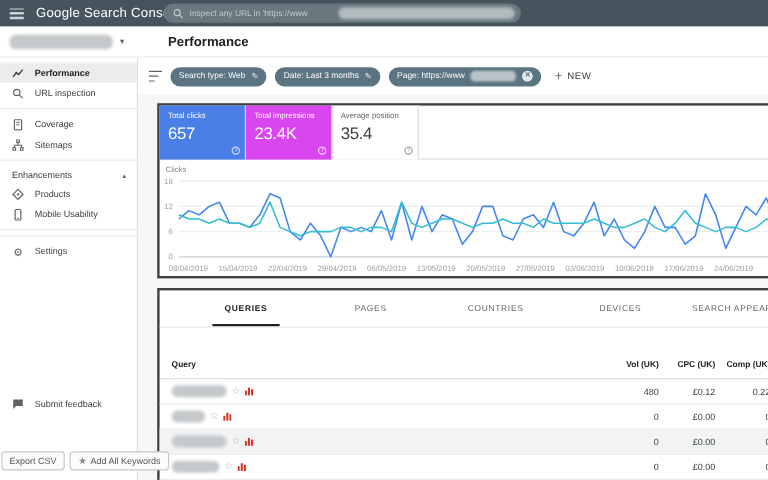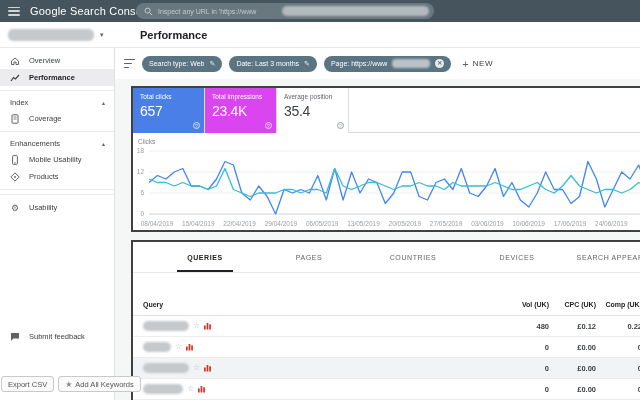--- a/index.html
+++ b/index.html
@@ -65,21 +65,21 @@
   .panel-table { top:192px; height:162px; }
   .tabs { display:flex; height:31px; border-bottom:1px solid #e8eaed; padding-left:20px; }
   .tab { width:104px; display:flex; align-items:center; justify-content:center; font-size:7px; letter-spacing:0.6px; color:#5f6368; cursor:pointer; position:relative; white-space:nowrap; overflow:hidden; }
   .tab.active { color:#202124; font-weight:bold; }
   .tab.active::after { content:""; position:absolute; bottom:0; left:24px; right:24px; height:2px; background:#202124; }
 
   .tgrid { display:grid; grid-template-columns:1fr 60px 47px 46px 29px; align-items:center; }
   .thead { height:22px; margin-top:21px; border-bottom:1px solid #e0e0e0; font-size:7px; font-weight:bold; color:#202124; }
   .tcell { padding:0 2px; }
   .tcell.qh { padding-left:10px; }
-  .tcell.num { text-align:right;font-weight:bold; }
+  .tcell.num { text-align:right; }
   .sort-cell { text-align:left; padding-left:14px; color:#5f6368; font-size:8px; }
   .trow { height:21px; border-bottom:1px solid #ededee; font-size:7.5px; color:#3c4043; cursor:pointer; }
   .trow.hl { background:#f1f3f4; }
   .qcell { display:flex; align-items:center; gap:4px; padding-left:10px; }
   .star { color:#b3b7ba; font-size:8px; line-height:8px; cursor:pointer; }
   .qpill { height:10px; }
 
   
   .kwe-bar { position:absolute; left:1px; top:376px; display:flex; gap:4px; z-index:40; }
   .kwe-btn { height:16px; background:#fbfbfb; border:1px solid #c9c9c9; border-radius:3px; font-size:7.5px; color:#555; display:flex; align-items:center; padding:0 6px; gap:3px; cursor:pointer; white-space:nowrap; }
@@ -109,83 +109,91 @@
 
   <div class="propbar">
     <div class="prop-select">
       <span class="blur-pill" style="width:86px;height:12px;"></span>
       <span class="prop-caret">▾</span>
     </div>
     <h1 class="page-title">Performance</h1>
   </div>
 
   <aside class="sidebar">
-    <div class="nav-item">
-      <span class="glyph">
-        <svg width="10" height="10" viewBox="0 0 10 10">
-            <path d="M1.5 5 L5 2 L8.5 5 V8.5 H6 V6 H4 V8.5 H1.5 Z" fill="none" stroke="#5f6368" stroke-width="1"></path>
-          </svg>
-      </span>
-      <span>Overview</span>
-    </div>
     <div class="nav-item active">
       <span class="glyph">
         <svg width="10" height="10" viewBox="0 0 10 10">
             <polyline points="1,8 3.5,4.5 5.5,6 9,2" fill="none" stroke="#3c4043" stroke-width="1.2"></polyline>
           </svg>
       </span>
       <span>Performance</span>
     </div>
+    <div class="nav-item">
+      <span class="glyph">
+        <svg width="10" height="10" viewBox="0 0 10 10">
+            <circle cx="4" cy="4" r="2.6" fill="none" stroke="#5f6368" stroke-width="1"></circle>
+            <line x1="6" y1="6" x2="8.8" y2="8.8" stroke="#5f6368" stroke-width="1"></line>
+          </svg>
+      </span>
+      <span>URL inspection</span>
+    </div>
 
     <div class="nav-sep"></div>
-    <div class="nav-head">
-      <span>Index</span>
-      <span class="sec-caret">▴</span>
-    </div>
     <div class="nav-item">
       <span class="glyph">
         <svg width="10" height="10" viewBox="0 0 10 10">
             <rect x="2" y="0.8" width="6" height="8.4" rx="0.6" fill="none" stroke="#5f6368" stroke-width="1"></rect>
             <line x1="3.5" y1="3" x2="6.5" y2="3" stroke="#5f6368" stroke-width="0.8"></line>
             <line x1="3.5" y1="5" x2="6.5" y2="5" stroke="#5f6368" stroke-width="0.8"></line>
           </svg>
       </span>
       <span>Coverage</span>
+    </div>
+    <div class="nav-item">
+      <span class="glyph">
+        <svg width="10" height="10" viewBox="0 0 10 10">
+            <rect x="3.9" y="0.6" width="2.2" height="2.2" fill="none" stroke="#5f6368" stroke-width="0.9"></rect>
+            <rect x="0.8" y="7" width="2.2" height="2.2" fill="none" stroke="#5f6368" stroke-width="0.9"></rect>
+            <rect x="7" y="7" width="2.2" height="2.2" fill="none" stroke="#5f6368" stroke-width="0.9"></rect>
+            <path d="M5 2.8 V5 M1.9 7 V5 H8.1 V7" fill="none" stroke="#5f6368" stroke-width="0.9"></path>
+          </svg>
+      </span>
+      <span>Sitemaps</span>
     </div>
 
     <div class="nav-sep"></div>
     <div class="nav-head">
       <span>Enhancements</span>
       <span class="sec-caret">▴</span>
     </div>
     <div class="nav-item">
       <span class="glyph">
         <svg width="10" height="10" viewBox="0 0 10 10">
+            <path d="M5 0.8 L9.2 5 L5 9.2 L0.8 5 Z" fill="none" stroke="#5f6368" stroke-width="1"></path>
+            <circle cx="5" cy="5" r="0.9" fill="#5f6368"></circle>
+          </svg>
+      </span>
+      <span>Products</span>
+    </div>
+    <div class="nav-item">
+      <span class="glyph">
+        <svg width="10" height="10" viewBox="0 0 10 10">
             <rect x="2.6" y="0.6" width="4.8" height="8.8" rx="1" fill="none" stroke="#5f6368" stroke-width="1"></rect>
             <line x1="4.2" y1="7.9" x2="5.8" y2="7.9" stroke="#5f6368" stroke-width="0.9"></line>
           </svg>
       </span>
       <span>Mobile Usability</span>
     </div>
-    <div class="nav-item">
-      <span class="glyph">
-        <svg width="10" height="10" viewBox="0 0 10 10">
-            <path d="M5 0.8 L9.2 5 L5 9.2 L0.8 5 Z" fill="none" stroke="#5f6368" stroke-width="1"></path>
-            <circle cx="5" cy="5" r="0.9" fill="#5f6368"></circle>
-          </svg>
-      </span>
-      <span>Products</span>
-    </div>
 
     <div class="nav-sep"></div>
 
     <div class="nav-sep"></div>
     <div class="nav-item">
       <span class="glyph">⚙</span>
-      <span>Usability</span>
+      <span>Settings</span>
     </div>
 
     <div class="sidebar-footer">
       <div class="nav-item">
         <span class="glyph">
           <svg width="10" height="10" viewBox="0 0 10 10">
               <path d="M1 1 H9 V6.4 H3.4 L1 8.8 Z" fill="#5f6368"></path>
             </svg>
         </span>
         <span>Submit feedback</span>

